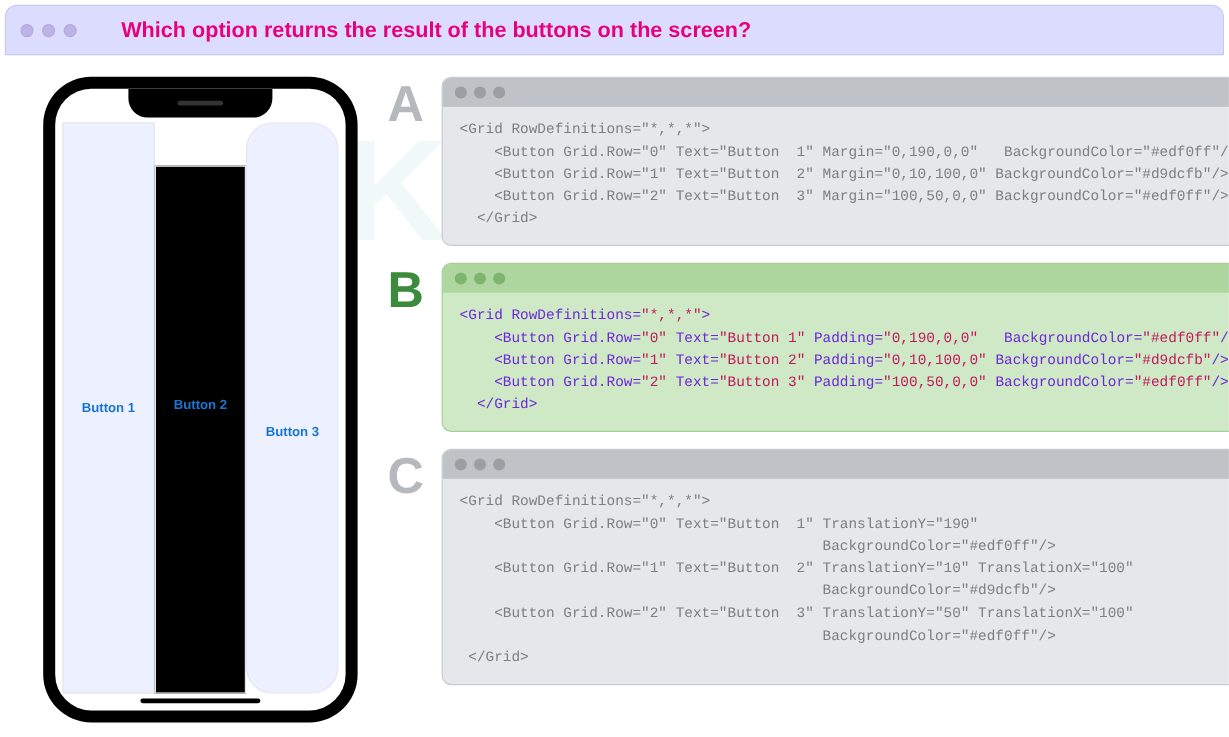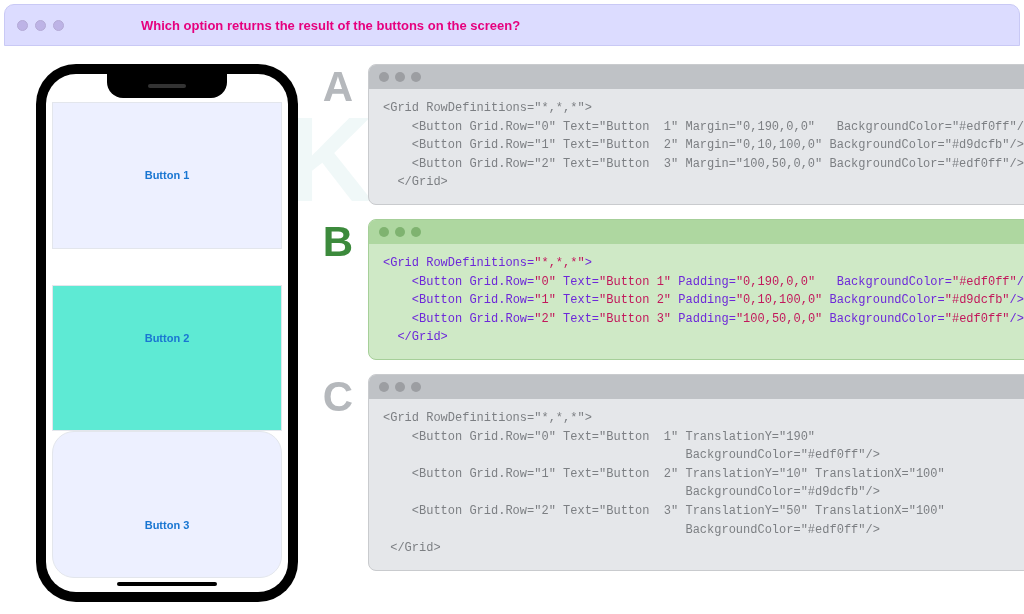--- a/index.html
+++ b/index.html
@@ -32,21 +32,21 @@
     border: 1px solid #c9c9f5;
     border-radius: 10px 10px 0 0;
     margin: 4px 4px 0 4px;
     display: flex;
     align-items: center;
     padding: 0 12px;
     position: relative;
     z-index: 2;
   }
   .hdr-dot { width:11px; height:11px; border-radius:50%; margin-right:7px; background:#bdb3e6; border:1px solid #b4aad6;}
-  .header-bar .title { margin-left: 70px; color:#e6007e; font-size:13px; font-weight:600;}
+  .header-bar .title { margin-left: 30px; color:#e6007e; font-size:18px; font-weight:600;}
 
   .content { display:flex; padding: 18px 12px 8px 36px; gap: 20px; position:relative; z-index:2;}
 
   
   .phone {
     width: 262px; height: 538px;
     background:#000; border-radius:40px;
     padding:10px; flex-shrink:0;
     position:relative;
   }
@@ -54,24 +54,24 @@
     background:#fff; width:100%; height:100%; border-radius:30px;
     position:relative; overflow:hidden;
   }
   .notch {
     position:absolute; top:0; left:50%; transform:translateX(-50%);
     width:120px; height:24px; background:#000;
     border-radius:0 0 16px 16px; z-index:3;
   }
   .speaker{position:absolute;top:10px;left:50%;transform:translateX(-50%);width:38px;height:4px;background:#333;border-radius:2px;}
   .home-ind{position:absolute;bottom:6px;left:50%;transform:translateX(-50%);width:100px;height:4px;background:#000;border-radius:2px;}
-  .screen { position:absolute; top:28px; bottom:14px; left:6px; right:6px; display:flex; flex-direction:column;}
+  .screen { position:absolute; top:28px; bottom:14px; left:6px; right:6px; display:flex; }
   .row { flex:1; display:flex; align-items:center; justify-content:center; font-size:11px; color:#1976d2; font-weight:600; border:1px solid #e3e6ec;}
   .row1 { background:#edf0ff; }
-  .row2 { background:#5eead4;margin-top:36px; }
+  .row2 { background:#000000;margin-top:36px; }
   .row3 { background:#edf0ff;border-radius:22px; }
   .row2 span { transform: translateY(-20px);}
   .row3 span { transform: translateY(20px);}
 
   
   .options { flex:1; display:flex; flex-direction:column; gap:14px; }
   .option { display:flex; align-items:flex-start; gap:10px; }
   .opt-letter { font-size:42px; font-weight:800; width:40px; text-align:center; line-height:1; margin-top:2px;}
   .opt-letter.gray { color:#b5b8bc; }
   .opt-letter.green { color:#3c8a3c; }

